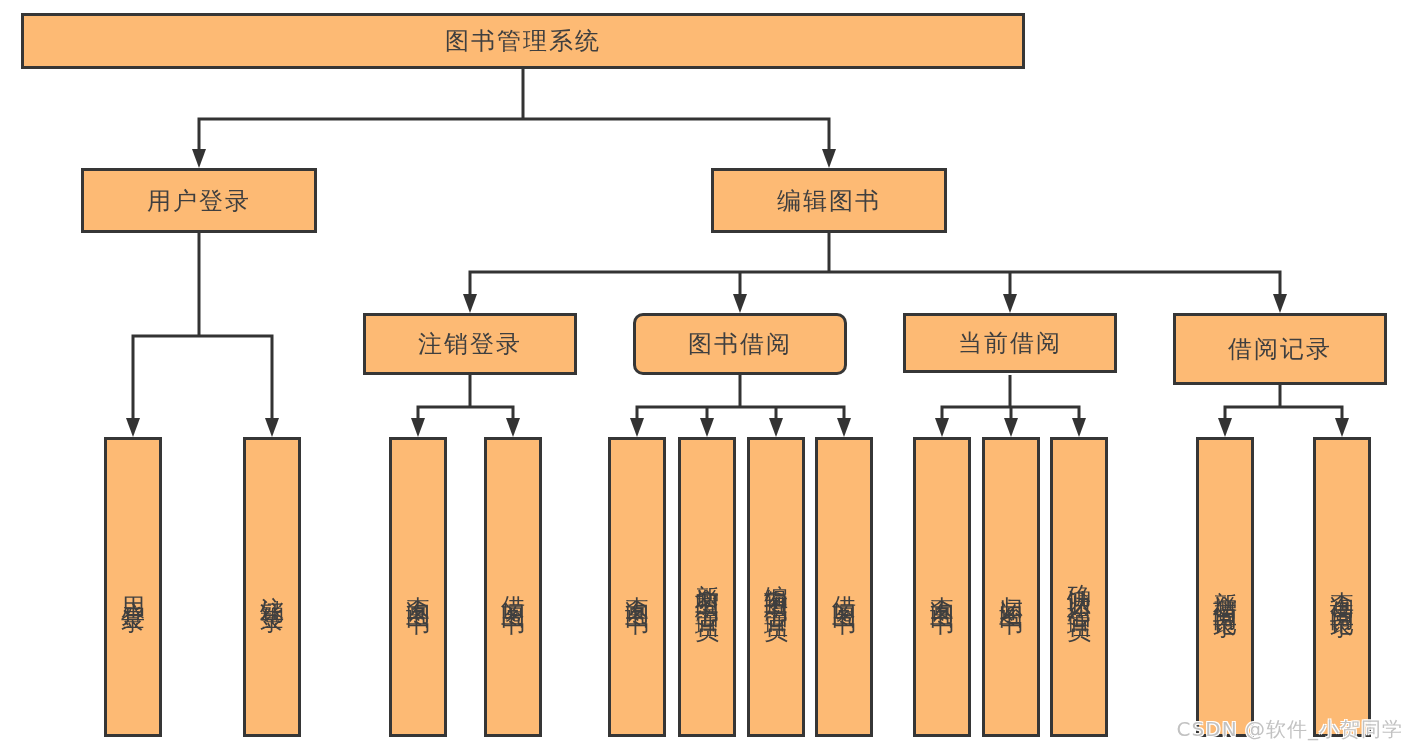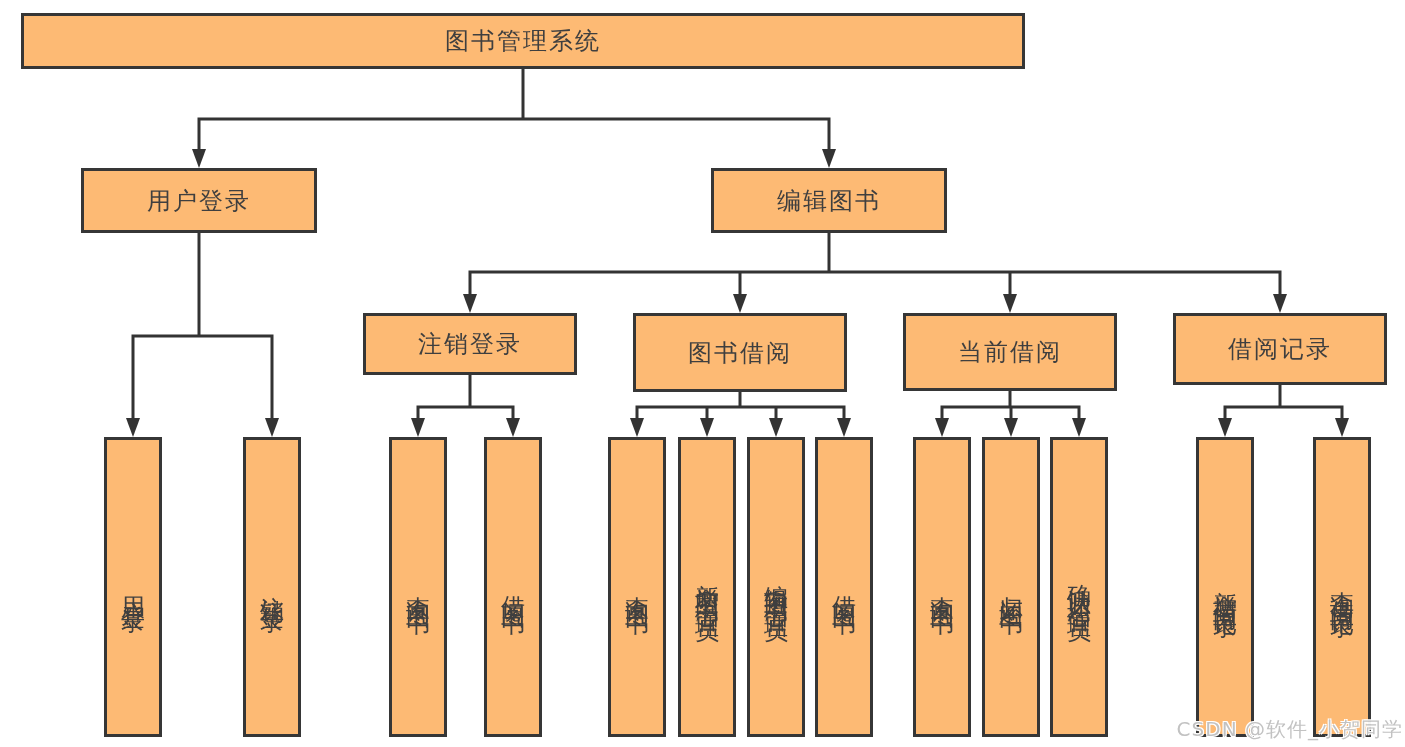--- a/index.html
+++ b/index.html
@@ -116,24 +116,24 @@
   <div class="node" style="left:81px; top:168px; width:236px; height:65px;">
     <span class="lbl">用户登录</span>
   </div>
   <div class="node" style="left:711px; top:168px; width:236px; height:65px;">
     <span class="lbl">编辑图书</span>
   </div>
 
   <div class="node" style="left:363px; top:313px; width:214px; height:62px;">
     <span class="lbl">注销登录</span>
   </div>
-  <div class="node" style="left:633px; top:313px; width:214px; height:79px;">
+  <div class="node" style="left:633px; top:313px; width:214px; height:62px;border-radius:10px;">
     <span class="lbl">图书借阅</span>
   </div>
-  <div class="node" style="left:903px; top:313px; width:214px; height:78px;">
+  <div class="node" style="left:903px; top:313px; width:214px; height:60px;">
     <span class="lbl">当前借阅</span>
   </div>
   <div class="node" style="left:1173px; top:313px; width:214px; height:72px;">
     <span class="lbl">借阅记录</span>
   </div>
 
   <div class="node" style="left:104px; top:437px; width:58px; height:300px;">
     <span class="vlbl">用户登录</span>
   </div>
   <div class="node" style="left:243px; top:437px; width:58px; height:300px;">

